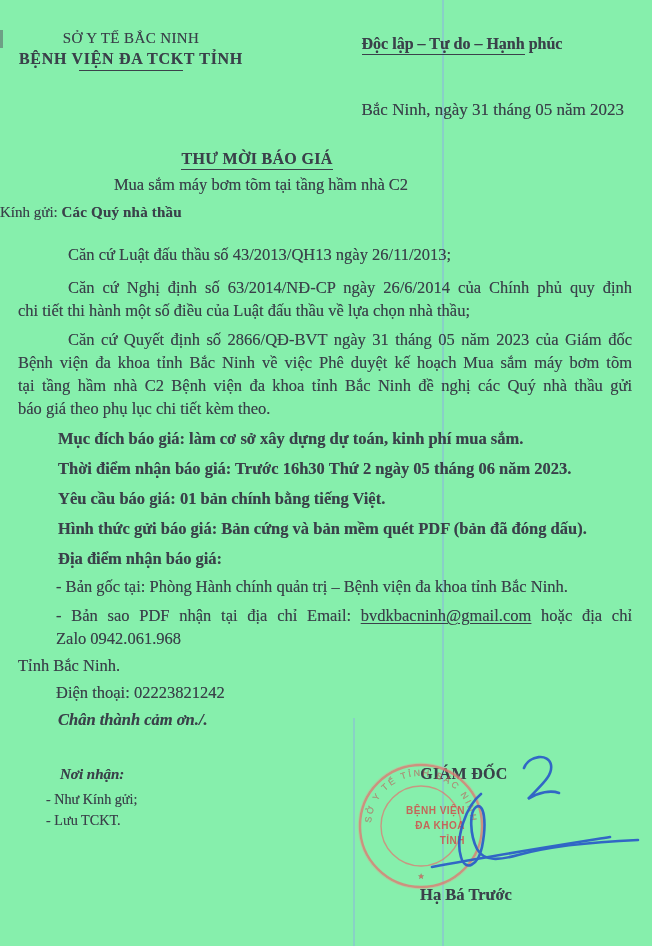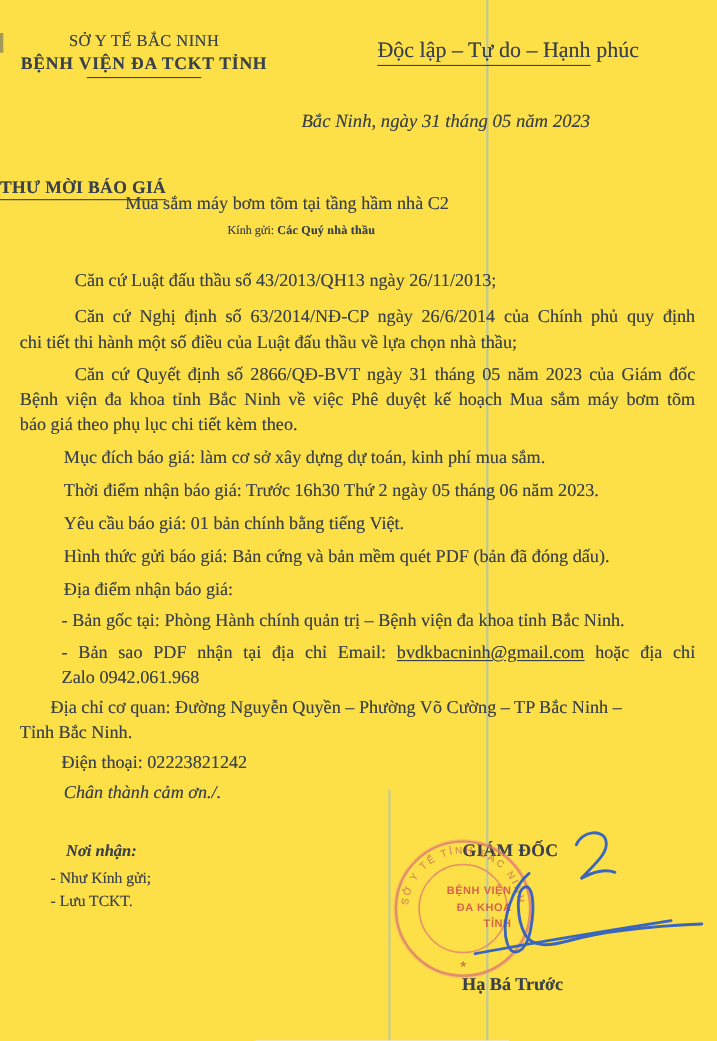--- a/index.html
+++ b/index.html
@@ -1,47 +1,47 @@
 <!DOCTYPE html>
 <html><head>
 <meta charset="utf-8">
 <style>
   html,body{margin:0;padding:0;background:#e9e9e9;}
   .page{
     position:relative;width:652px;height:946px;margin:0 auto;
-    background:#fde047;overflow:hidden;
+    background:#86efac;overflow:hidden;
     font-family:"Liberation Serif","DejaVu Serif",serif;
     color:#3a414a;
     text-shadow:0 0 .4px rgba(58,65,74,.55);
   }
   .abs{position:absolute;}
   
   .fold{position:absolute;width:2px;pointer-events:none;}
   .edge-mark{position:absolute;left:0;top:30px;width:3px;height:18px;background:#5a5f66;opacity:.55;}
   
   .hdr-left{left:14px;top:30px;width:234px;text-align:center;}
   .hdr-left .dept{font-size:15px;letter-spacing:.4px;}
   .hdr-left .org{font-size:16px;font-weight:bold;letter-spacing:.7px;margin-top:3px;}
   .hdr-left .rule{width:104px;margin:2px auto 0;border-top:1.5px solid #3a414a;}
   .hdr-right{left:282px;top:31px;width:360px;text-align:center;}
   .hdr-right .national{font-size:15.5px;font-weight:bold;letter-spacing:.7px;}
-  .hdr-right .motto{font-size:20px;font-weight:normal;margin-top:4px;}
+  .hdr-right .motto{font-size:16px;font-weight:bold;margin-top:4px;}
   .hdr-right .motto .ul{border-bottom:1.5px solid #3a414a;padding-bottom:2px;}
-  .dateline{left:274px;top:100px;width:334px;text-align:left;font-style:italic;font-size:17px;}
+  .dateline{left:290px;top:100px;width:334px;text-align:right;font-size:17px;}
   
-  .title{left:0;top:162px;width:514px;font-size:16px;font-weight:bold;letter-spacing:.3px;}
+  .title{left:0;top:150px;width:514px;text-align:center;font-size:16px;font-weight:bold;letter-spacing:.3px;}
   .title .ul{border-bottom:1.6px solid #3a414a;padding-bottom:2px;}
   .subtitle{left:0;top:175px;width:522px;text-align:center;font-size:16.5px;}
-  .salute{left:0;top:204px;width:548px;text-align:center;font-size:11px;}
+  .salute{left:0;top:204px;width:548px;text-align:left;font-size:15px;}
   .salute b{letter-spacing:.2px;}
   
   .body{left:18px;top:243px;width:614px;font-size:16.5px;line-height:23px;}
   .body p{margin:0 0 7px 0;}
   .ind50{text-indent:50px;}
-  .ind40{text-indent:40px;}
+  .ind40{text-indent:40px;font-weight:bold;}
   .ind38{text-indent:38px;}
   .ind28{text-indent:28px;}
   .bullet{padding-left:38px;}
   .jl{display:block;text-align:justify;text-align-last:justify;}
   .jl.pad50{padding-left:50px;}
   .line{display:block;}
   .email{text-decoration:underline;text-underline-offset:2px;}
   .mb10{margin-bottom:10px !important;}
   .mb6{margin-bottom:6px !important;}
   .mb5{margin-bottom:5px !important;}
@@ -92,38 +92,38 @@
     <p class="ind50 mb10">Căn cứ Luật đấu thầu số 43/2013/QH13 ngày 26/11/2013;</p>
 
     <p class="mb6">
       <span class="jl pad50">Căn cứ Nghị định số 63/2014/NĐ-CP ngày 26/6/2014 của Chính phủ quy định</span>
       <span class="line">chi tiết thi hành một số điều của Luật đấu thầu về lựa chọn nhà thầu;</span>
     </p>
 
     <p>
       <span class="jl pad50">Căn cứ Quyết định số 2866/QĐ-BVT ngày 31 tháng 05 năm 2023 của Giám đốc</span>
       <span class="jl">Bệnh viện đa khoa tỉnh Bắc Ninh về việc Phê duyệt kế hoạch Mua sắm máy bơm tõm</span>
+      <span class="jl">tại tầng hầm nhà C2 Bệnh viện đa khoa tỉnh Bắc Ninh đề nghị các Quý nhà thầu gửi</span>
       <span class="line">báo giá theo phụ lục chi tiết kèm theo.</span>
     </p>
 
     <p class="ind40">Mục đích báo giá: làm cơ sở xây dựng dự toán, kinh phí mua sắm.</p>
     <p class="ind40">Thời điểm nhận báo giá: Trước 16h30 Thứ 2 ngày 05 tháng 06 năm 2023.</p>
     <p class="ind40">Yêu cầu báo giá: 01 bản chính bằng tiếng Việt.</p>
     <p class="ind40">Hình thức gửi báo giá: Bản cứng và bản mềm quét PDF (bản đã đóng dấu).</p>
     <p class="ind40 mb5">Địa điểm nhận báo giá:</p>
 
     <p class="bullet mb6">- Bản gốc tại: Phòng Hành chính quản trị – Bệnh viện đa khoa tỉnh Bắc Ninh.</p>
 
     <p class="bullet mb4">
       <span class="jl"><span>- Bản sao PDF nhận tại địa chỉ Email: </span><span class="email">bvdkbacninh@gmail.com</span><span> hoặc địa chỉ</span></span>
       <span class="line">Zalo 0942.061.968</span>
     </p>
 
     <p class="mb4">
-      <span class="line ind28">Địa chỉ cơ quan: Đường Nguyễn Quyền – Phường Võ Cường – TP Bắc Ninh –</span>
       <span class="line">Tỉnh Bắc Ninh.</span>
     </p>
 
     <p class="ind38 mb4">Điện thoại: 02223821242</p>
     <p class="ind40 italic">Chân thành cảm ơn./.</p>
   </div>
 
   <div class="abs noinhan">Nơi nhận:</div>
   <div class="abs recip1">- Như Kính gửi;</div>
   <div class="abs recip2">- Lưu TCKT.</div>

